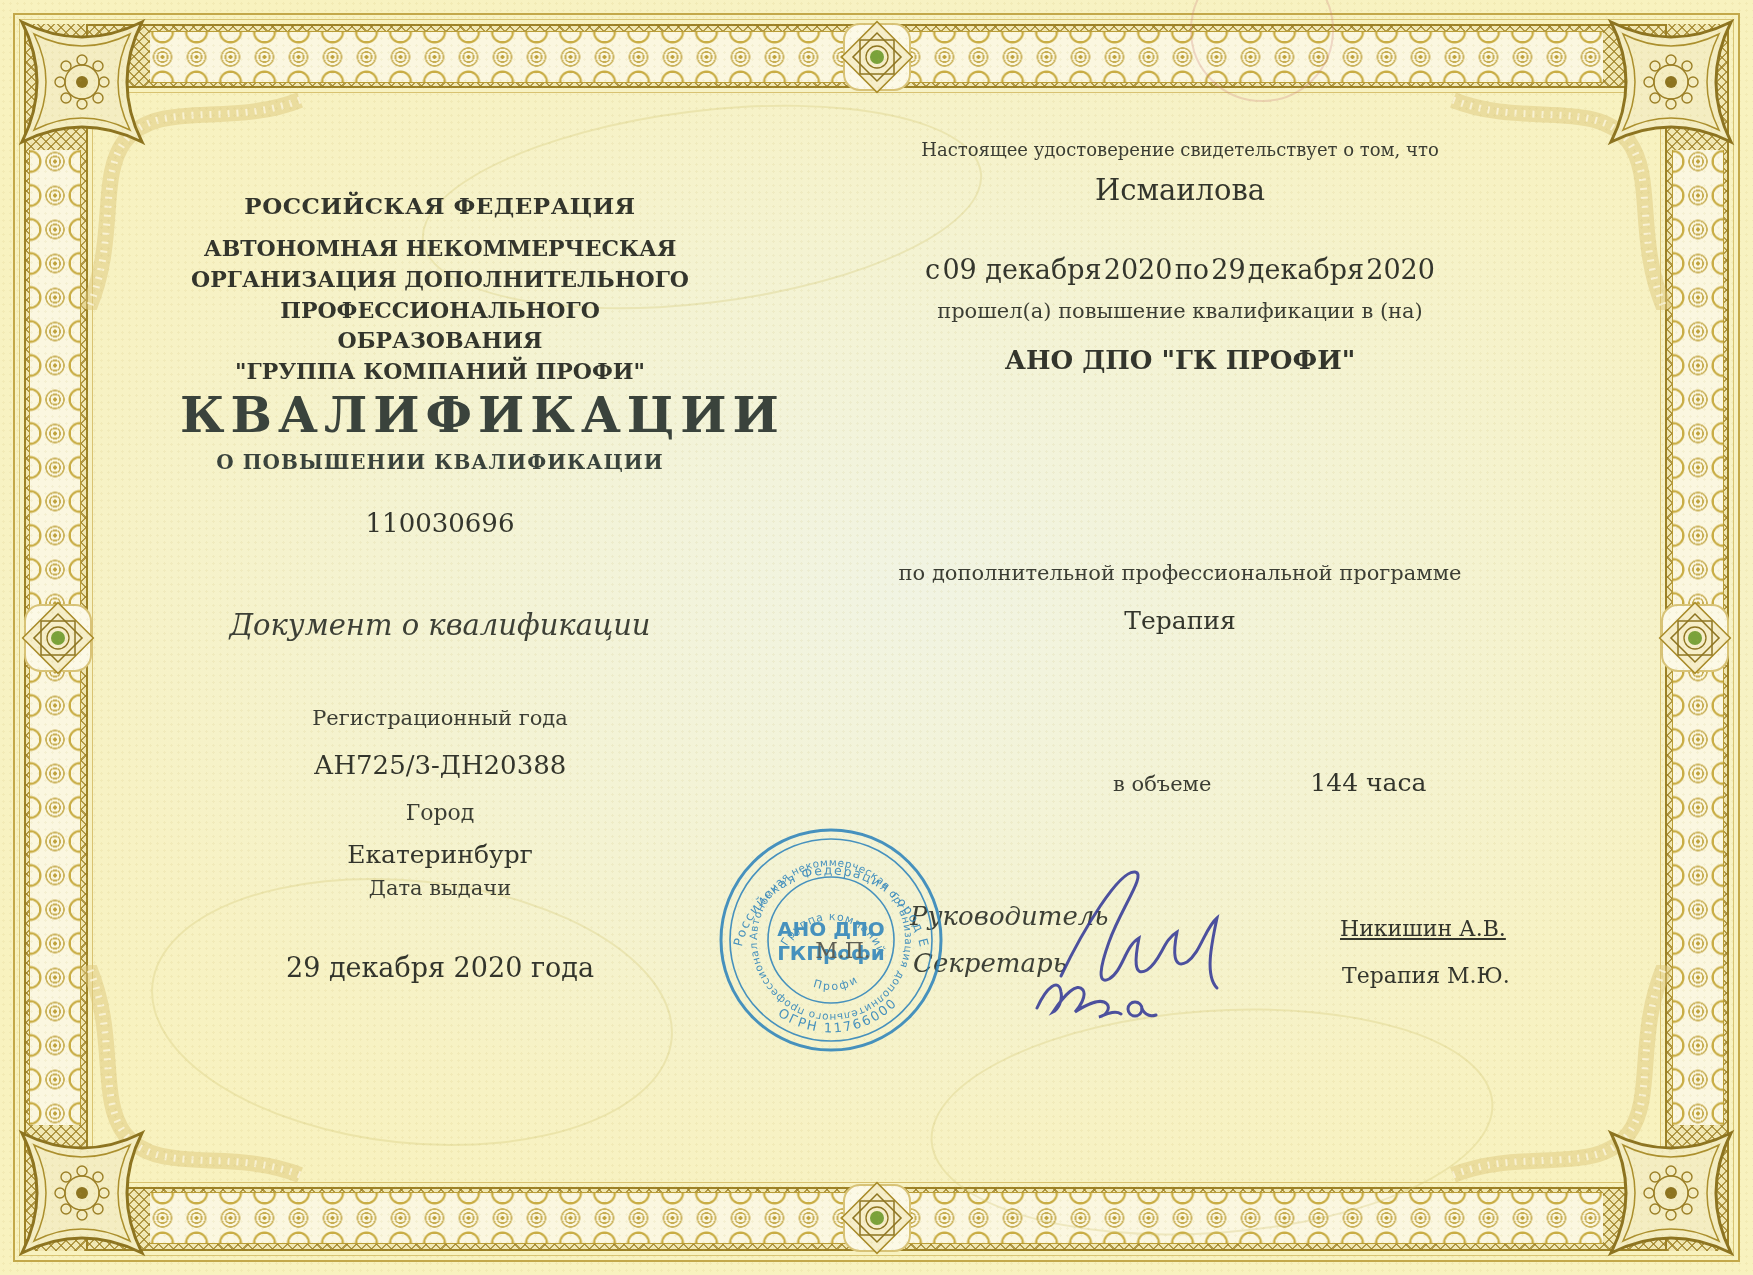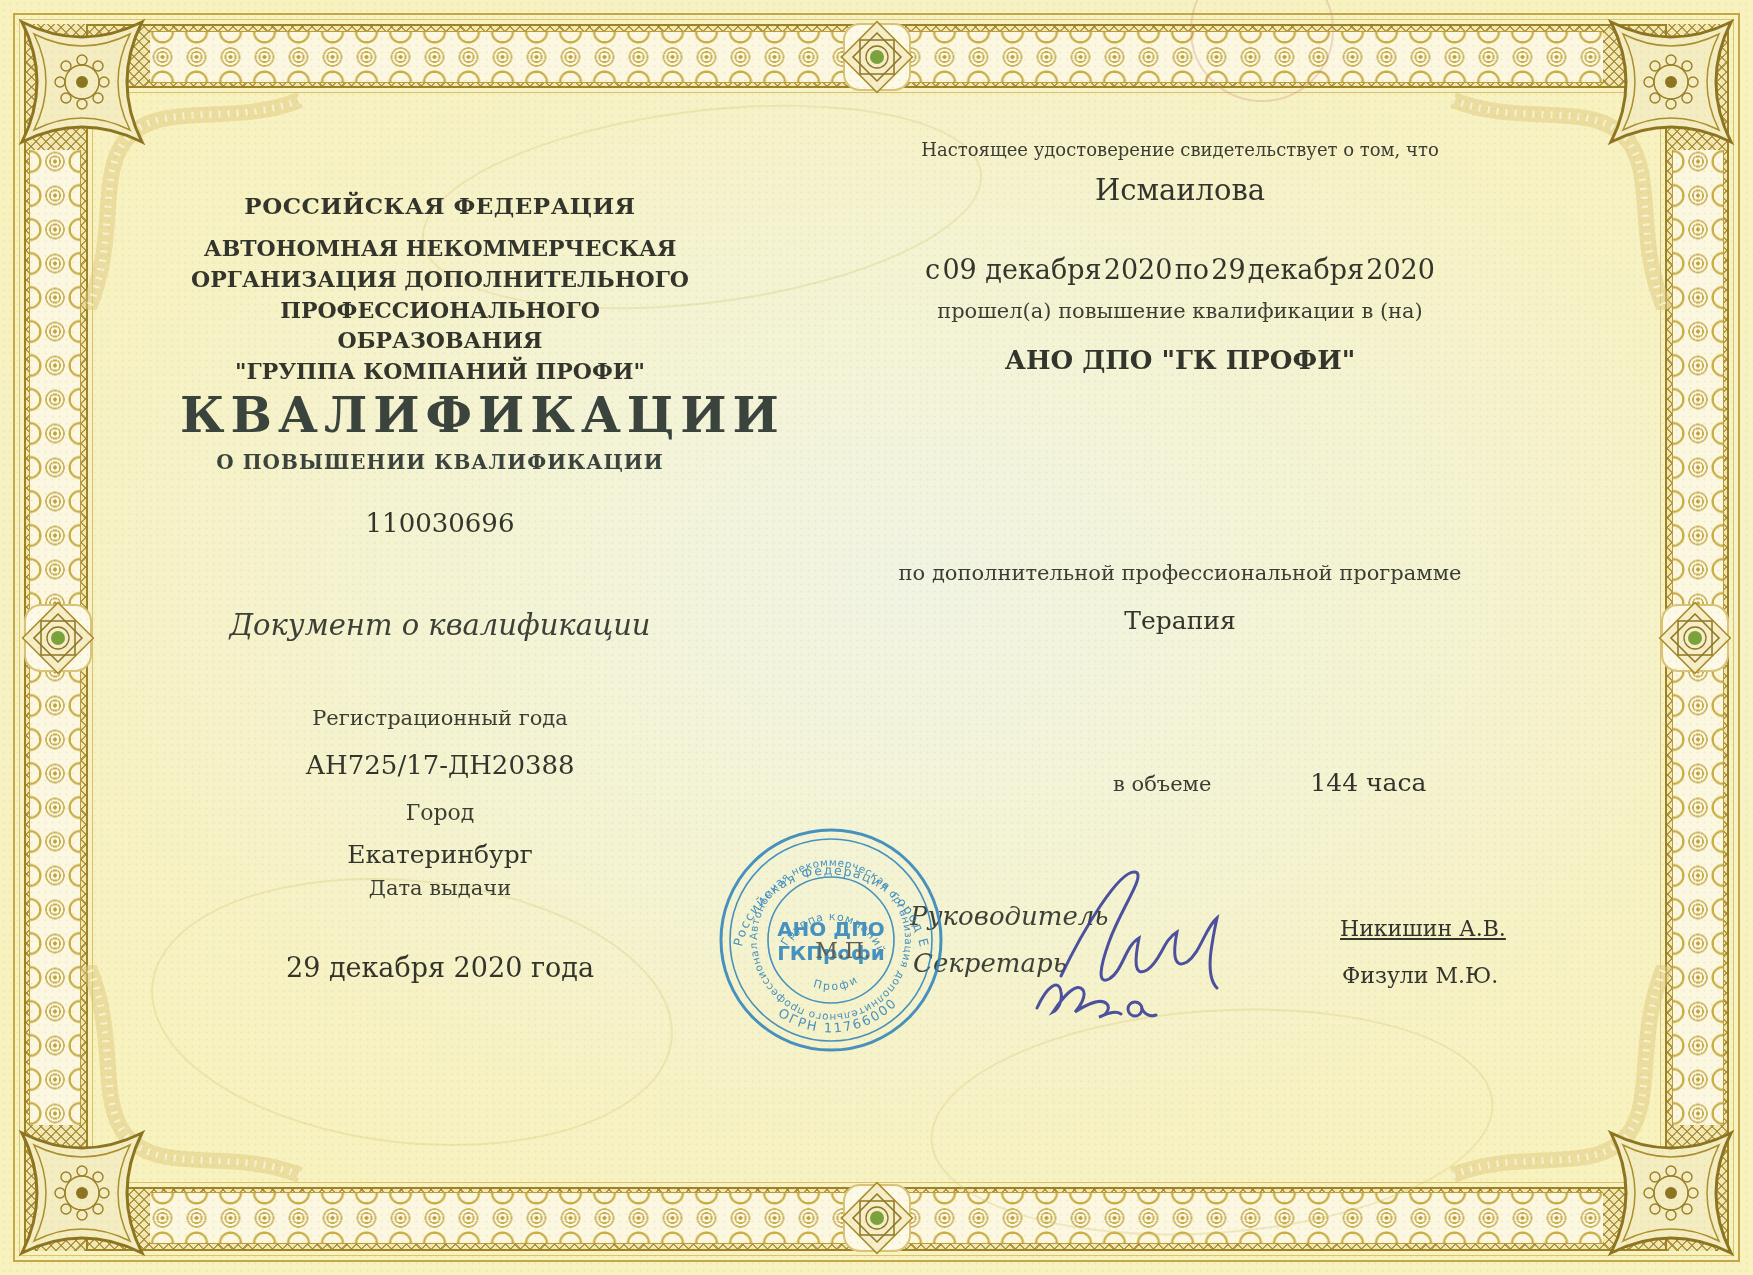--- a/index.html
+++ b/index.html
@@ -230,21 +230,21 @@
     <div>АВТОНОМНАЯ НЕКОММЕРЧЕСКАЯ</div>
     <div>ОРГАНИЗАЦИЯ ДОПОЛНИТЕЛЬНОГО</div>
     <div>ПРОФЕССИОНАЛЬНОГО ОБРАЗОВАНИЯ</div>
     <div>"ГРУППА КОМПАНИЙ ПРОФИ"</div>
   </div>
   <div class="abs col-l doc-title" style="top:386px;">КВАЛИФИКАЦИИ</div>
   <div class="abs col-l doc-sub" style="top:450px;">О ПОВЫШЕНИИ КВАЛИФИКАЦИИ</div>
   <div class="abs col-l doc-num" style="top:508px;">110030696</div>
   <div class="abs col-l doc-kind" style="top:608px;">Документ о квалификации</div>
   <div class="abs col-l lbl" style="top:706px;">Регистрационный года</div>
-  <div class="abs col-l val" style="top:750px;">АН725/17-ДН20388</div>
+  <div class="abs col-l val" style="top:750px;">АН725/3-ДН20388</div>
   <div class="abs col-l lbl" style="top:800px;font-size:22px;">Город</div>
   <div class="abs col-l val" style="top:840px;font-size:25px;">Екатеринбург</div>
   <div class="abs col-l lbl" style="top:876px;">Дата выдачи</div>
   <div class="abs col-l val" style="top:916px;font-size:27px;margin-top:36px;">29 декабря 2020 года</div>
 
   <div class="abs col-r statement" style="top:139px;">Настоящее удостоверение свидетельствует о том, что</div>
   <div class="abs col-r pname" style="top:173px;">Исмаилова</div>
   <div class="abs period" style="left:925px;top:254px;width:510px;">
     <span>с</span>
     <span>09 декабря</span>
@@ -259,21 +259,21 @@
   <div class="abs col-r small" style="top:561px;">по дополнительной профессиональной программе</div>
   <div class="abs col-r program" style="top:606px;">Терапия</div>
   <div class="abs volrow" style="left:1113px;top:768px;gap:41px;">
     <span class="small">в объеме</span>
     <span class="val" style="margin-left:58px;font-size:25px;">144 часа</span>
   </div>
 
   <div class="abs sig-label" style="left:910px;top:901px;">Руководитель</div>
   <div class="abs sig-label" style="left:913px;top:948px;">Секретарь</div>
   <div class="abs sig-name" style="left:1340px;top:916px;text-decoration:underline;">Никишин А.В.</div>
-  <div class="abs sig-name" style="left:1342px;top:963px;">Физули М.Ю.</div>
+  <div class="abs sig-name" style="left:1342px;top:963px;">Терапия М.Ю.</div>
 
   <svg class="abs" style="left:1015px;top:848px;" width="260" height="180" viewBox="0 0 260 180">
     <g fill="none" stroke="#3a3f99" stroke-width="3" stroke-linecap="round" opacity="0.9">
       <path d="M46,128 C68,82 104,22 120,24 C132,26 106,60 94,94 C85,119 82,137 94,131 C108,123 110,98 124,90 C120,110 118,130 132,122 C146,113 148,92 162,84 C158,104 158,122 172,114 C186,104 190,80 202,70 C196,98 190,128 202,140"></path>
       <path d="M22,160 C32,138 44,130 46,144 C48,154 42,162 38,164 C50,146 62,134 68,142 C72,148 64,160 60,164 C72,156 86,150 92,156 C96,161 90,168 84,169 C92,166 100,162 106,166"></path>
       <circle cx="120" cy="161" r="7"></circle>
       <path d="M127,161 q 5,9 14,6"></path>
     </g>
   </svg>
 

